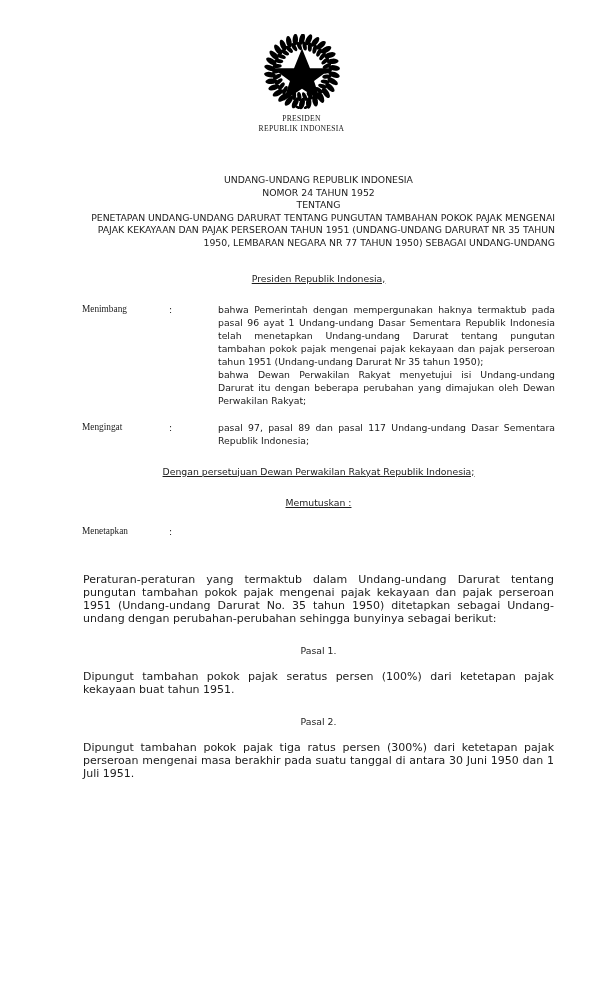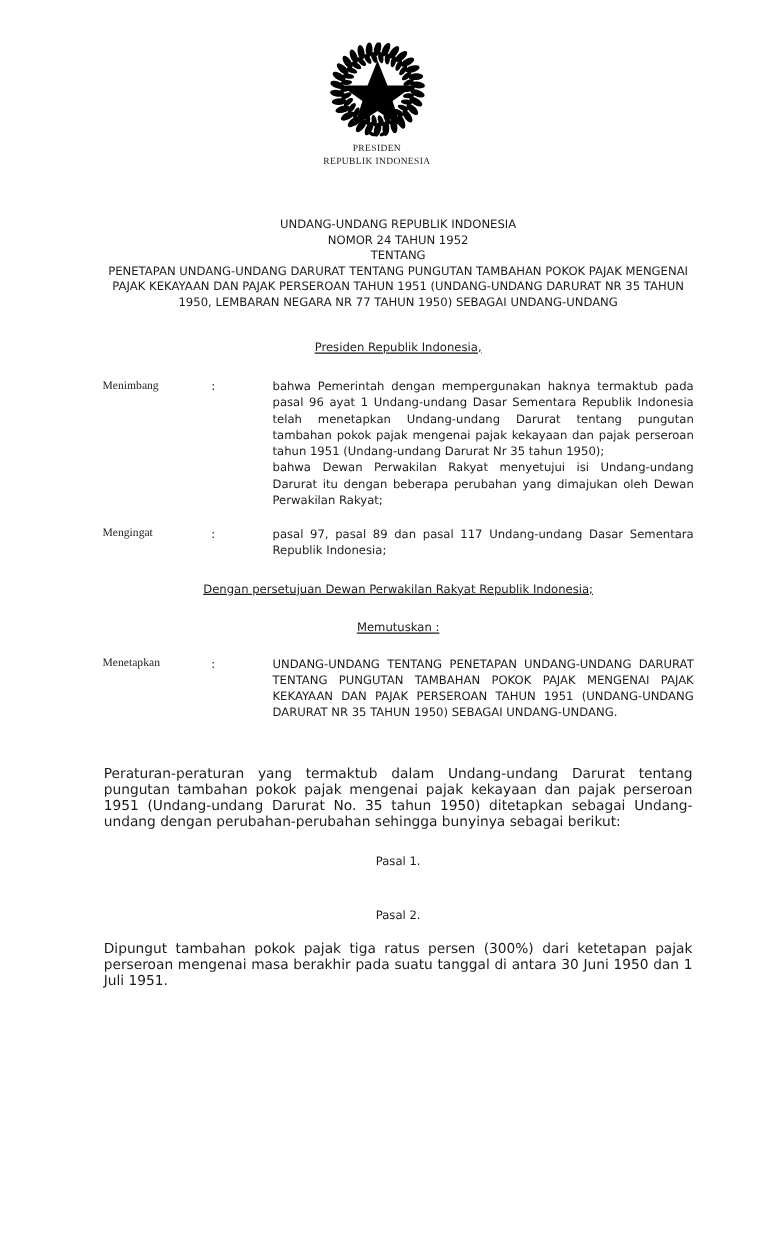--- a/index.html
+++ b/index.html
@@ -52,21 +52,21 @@
     width: 473px;
   }
 
   .title-block {
     margin-top: 174px;
     text-align: center;
     font-size: 9.3px;
     line-height: 12.6px;
   }
   .title-line { white-space: nowrap; }
-  .title-wrap { white-space: normal; }
+  .title-wrap { white-space: normal; text-align: right; }
 
   .centered {
     text-align: center;
     font-size: 9.3px;
     line-height: 13px;
     text-decoration: underline;
   }
 
   .gap-22 { height: 22px; }
   .gap-18 { height: 18px; }
@@ -374,34 +374,32 @@
 
     <div class="gap-18"></div>
 
     <div class="centered">Memutuskan :</div>
 
     <div class="gap-16"></div>
 
     <div class="row">
       <div class="label">Menetapkan</div>
       <div class="colon">:</div>
-      <div class="value">
-        <p>UNDANG-UNDANG TENTANG PENETAPAN UNDANG-UNDANG DARURAT TENTANG PUNGUTAN TAMBAHAN POKOK PAJAK MENGENAI PAJAK KEKAYAAN DAN PAJAK PERSEROAN TAHUN 1951 (UNDANG-UNDANG DARURAT NR 35 TAHUN 1950) SEBAGAI UNDANG-UNDANG.</p>
-      </div>
     </div>
 
     <div class="gap-22"></div>
 
     <div class="gap-12"></div>
     <p class="para">Peraturan-peraturan yang termaktub dalam Undang-undang Darurat tentang pungutan tambahan pokok pajak mengenai pajak kekayaan dan pajak perseroan 1951 (Undang-undang Darurat No. 35 tahun 1950) ditetapkan sebagai Undang-undang dengan perubahan-perubahan sehingga bunyinya sebagai berikut:</p>
 
     <div class="gap-18"></div>
 
     <div class="heading">Pasal 1.</div>
     <div class="gap-12"></div>
+    <p class="para">Dipungut tambahan pokok pajak seratus persen (100%) dari ketetapan pajak kekayaan buat tahun 1951.</p>
 
     <div class="gap-18"></div>
 
     <div class="heading">Pasal 2.</div>
     <div class="gap-12"></div>
     <p class="para">Dipungut tambahan pokok pajak tiga ratus persen (300%) dari ketetapan pajak perseroan mengenai masa berakhir pada suatu tanggal di antara 30 Juni 1950 dan 1 Juli 1951.</p>
 
   </div>
 </div>
 

